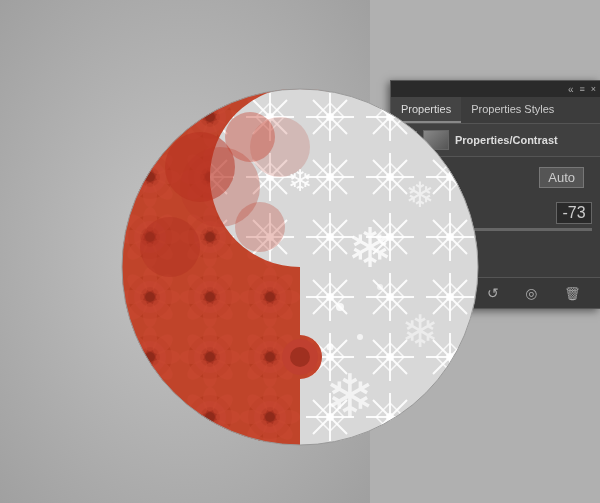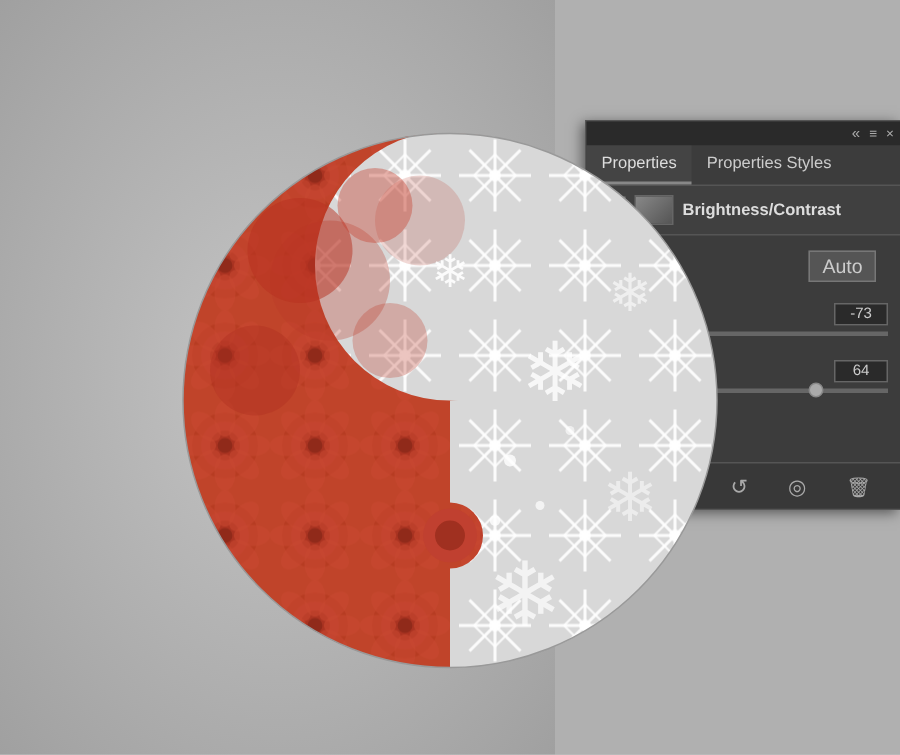--- a/index.html
+++ b/index.html
@@ -370,46 +370,37 @@
     </div>
   </div>
 
   <div class="panel-body">
 
     <div class="layer-header">
       <div class="layer-icon">
         <span>☀</span>
       </div>
       <div class="layer-thumb" style="background: linear-gradient(135deg, #888, #555);"></div>
-      <div class="layer-name">Brightness/Contrast</div>
+      <div class="layer-name">Properties/Contrast</div>
     </div>
 
     <div style="text-align:right; padding: 4px 8px;">
       <button class="auto-btn">Auto</button>
     </div>
 
     <div class="slider-row">
       <div class="slider-label-row">
         <span class="slider-label">Brightness:</span>
-        <input type="text" class="slider-value" value="-73" style="background: rgb(42, 42, 42); border: 1px solid rgb(102, 102, 102); color: rgb(204, 204, 204); font-size: 10px; width: 36px; text-align: center; padding: 1px 2px;">
+        <input type="text" class="slider-value" value="-73" style="background: rgb(42, 42, 42); border: 1px solid rgb(102, 102, 102); color: rgb(204, 204, 204); font-size: 16px; width: 36px; text-align: center; padding: 1px 2px;">
       </div>
       <div class="slider-track">
         <div class="slider-thumb" style="left: 27%;"></div>
       </div>
     </div>
 
-    <div class="slider-row">
-      <div class="slider-label-row">
-        <span class="slider-label">Contrast:</span>
-        <input type="text" class="slider-value" value="64" style="background: rgb(42, 42, 42); border: 1px solid rgb(102, 102, 102); color: rgb(204, 204, 204); font-size: 10px; width: 36px; text-align: center; padding: 1px 2px;">
-      </div>
-      <div class="slider-track">
-        <div class="slider-thumb" style="left: 75%;"></div>
-      </div>
-    </div>
 
     <div class="checkbox-row">
       <div class="checkbox"></div>
       <span class="checkbox-label">Use Legacy</span>
     </div>
 
     <div class="panel-toolbar">
       <span class="toolbar-icon" title="New Layer" style="font-size:14px;">⊞</span>
       <span class="toolbar-icon" title="Link" style="font-size:14px;">⊙</span>
       <span class="toolbar-icon" title="Reset" style="font-size:14px;">↺</span>

